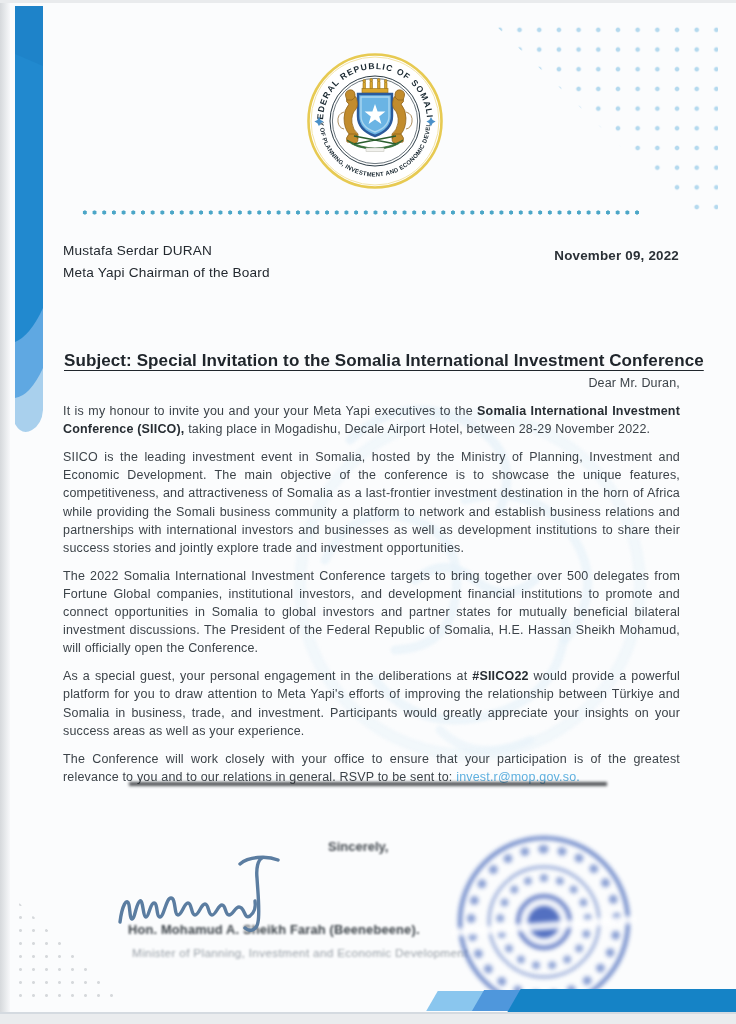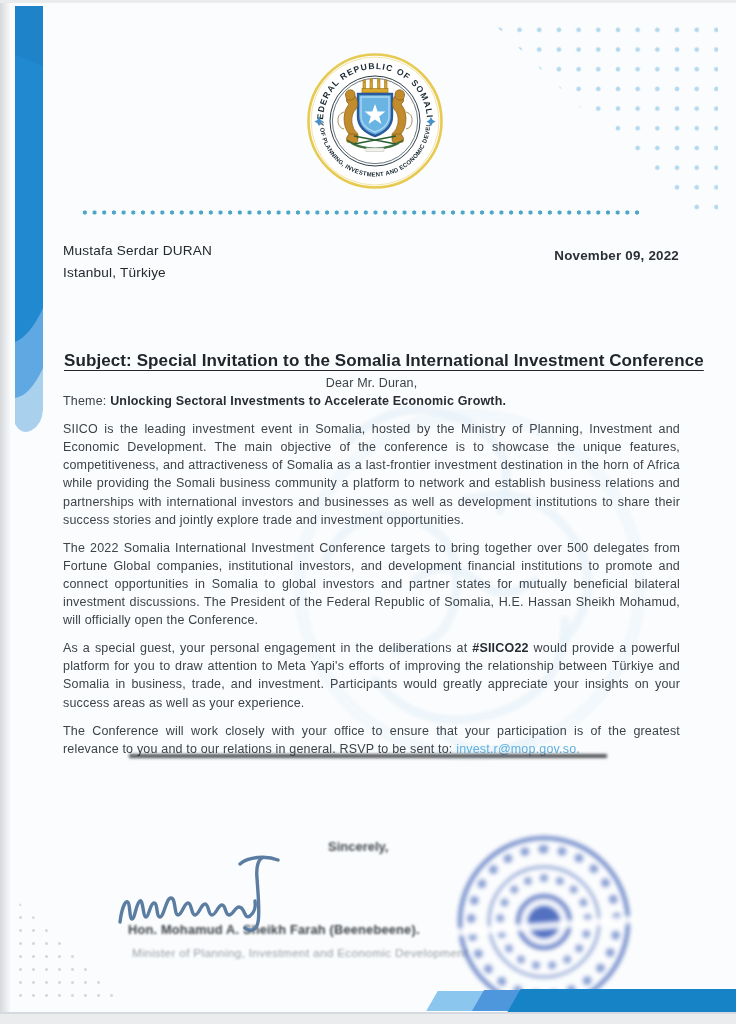--- a/index.html
+++ b/index.html
@@ -42,21 +42,21 @@
   .recipient-block{position:absolute;left:63px;top:240px;width:616px;z-index:4;
     font-size:13.6px;font-weight:normal;color:#23292f;line-height:22px;letter-spacing:.2px;}
   .date-line{position:absolute;right:57px;top:248px;font-size:13.4px;font-weight:bold;
     color:#2a3036;letter-spacing:.2px;z-index:4;}
   .subject-line{position:absolute;left:64px;top:351px;width:640px;z-index:4;
     font-size:17px;font-weight:bold;color:#20262c;letter-spacing:.1px;
     text-decoration:underline;text-underline-offset:3.5px;text-decoration-thickness:1.4px;}
   .letter-body{position:absolute;left:63px;top:374px;width:617px;z-index:4;
     font-size:12.5px;line-height:18.1px;color:#3c4349;letter-spacing:.18px;text-align:justify;}
   .letter-body p{margin:0 0 10px 0;}
-  .letter-body .salutation{text-align:center;}
+  .letter-body .salutation{text-align:right;}
   .letter-body .theme-line{margin-top:-10px;}
   .letter-body .last-line{margin-bottom:0;}
   .b{font-weight:bold;color:#272d33;}
   a.link{color:#5fb0df;text-decoration:none;}
   .smudge{margin:-4px 0 0 66px;width:478px;height:4px;background:#22262a;
     filter:blur(1.4px);opacity:.78;}
 
   
   .sincerely{position:absolute;left:328px;top:839px;font-size:13px;font-weight:bold;
     color:#474d53;filter:blur(1.1px);z-index:4;}
@@ -172,29 +172,29 @@
     <g>
       <path d="M41 88 q28 16 56 0 q-8 9 -28 9 q-20 0 -28 -9 Z" fill="#3a7d3d" stroke="#2a5d2d" stroke-width=".7"></path>
       <path d="M48 92 l42 -8 M48 84 l42 8" stroke="#2a5d2d" stroke-width="1.6" fill="none"></path>
       <rect x="60" y="96" width="18" height="3.4" fill="#f2f2ee" stroke="#b9b9af" stroke-width=".5"></rect>
     </g>
   </svg>
 </div>
 
 <div class="recipient-block">
   <div>Mustafa Serdar DURAN</div>
-  <div>Istanbul, Türkiye</div>
+  <div>Meta Yapi Chairman of the Board</div>
 </div>
 <div class="date-line">November 09, 2022</div>
 
 <div class="subject-line">Subject: Special Invitation to the Somalia International Investment Conference</div>
 
 <div class="letter-body">
   <p class="salutation"><span>Dear Mr. Duran,</span></p>
-  <p class="theme-line"><span>Theme: </span><span class="b">Unlocking Sectoral Investments to Accelerate Economic Growth.</span></p>
+  <p><span>It is my honour to invite you and your your Meta Yapi executives  to the  </span><span class="b">Somalia International Investment Conference (SIICO),</span><span> taking place in Mogadishu, Decale Airport Hotel, between 28-29 November 2022.</span></p>
   <p><span>SIICO is the leading investment event in Somalia, hosted by the Ministry of Planning, Investment and Economic Development. The main objective of the conference is to showcase the unique features, competitiveness, and attractiveness of Somalia as a last-frontier investment destination in the horn of Africa while providing the Somali business community a platform to network and establish business relations and partnerships with international investors and businesses as well as development institutions to share their success stories and jointly explore trade and investment opportunities.</span></p>
   <p><span>The 2022 Somalia International Investment Conference targets to bring together over 500 delegates from Fortune Global companies, institutional investors, and development financial institutions to promote and connect opportunities in Somalia to global investors and partner states for mutually beneficial bilateral investment discussions. The President of the Federal Republic of Somalia, H.E. Hassan Sheikh Mohamud, will officially open the Conference.</span></p>
   <p><span>As a special guest, your personal engagement in the deliberations at </span><span class="b">#SIICO22</span><span> would provide a powerful platform for you to draw attention to Meta Yapi's efforts of improving the relationship between Türkiye and Somalia in business, trade, and investment. Participants would greatly appreciate your insights on your success areas as well as your experience.</span></p>
   <p class="last-line"><span>The Conference will work closely with your office to ensure that your participation is of the greatest relevance to you and to our relations in general. RSVP to be sent to: </span><a class="link" href="#">invest.r@mop.gov.so.</a></p>
   <div class="smudge"></div>
 </div>
 
 <div class="sincerely">Sincerely,</div>
 
 <div class="signature">

